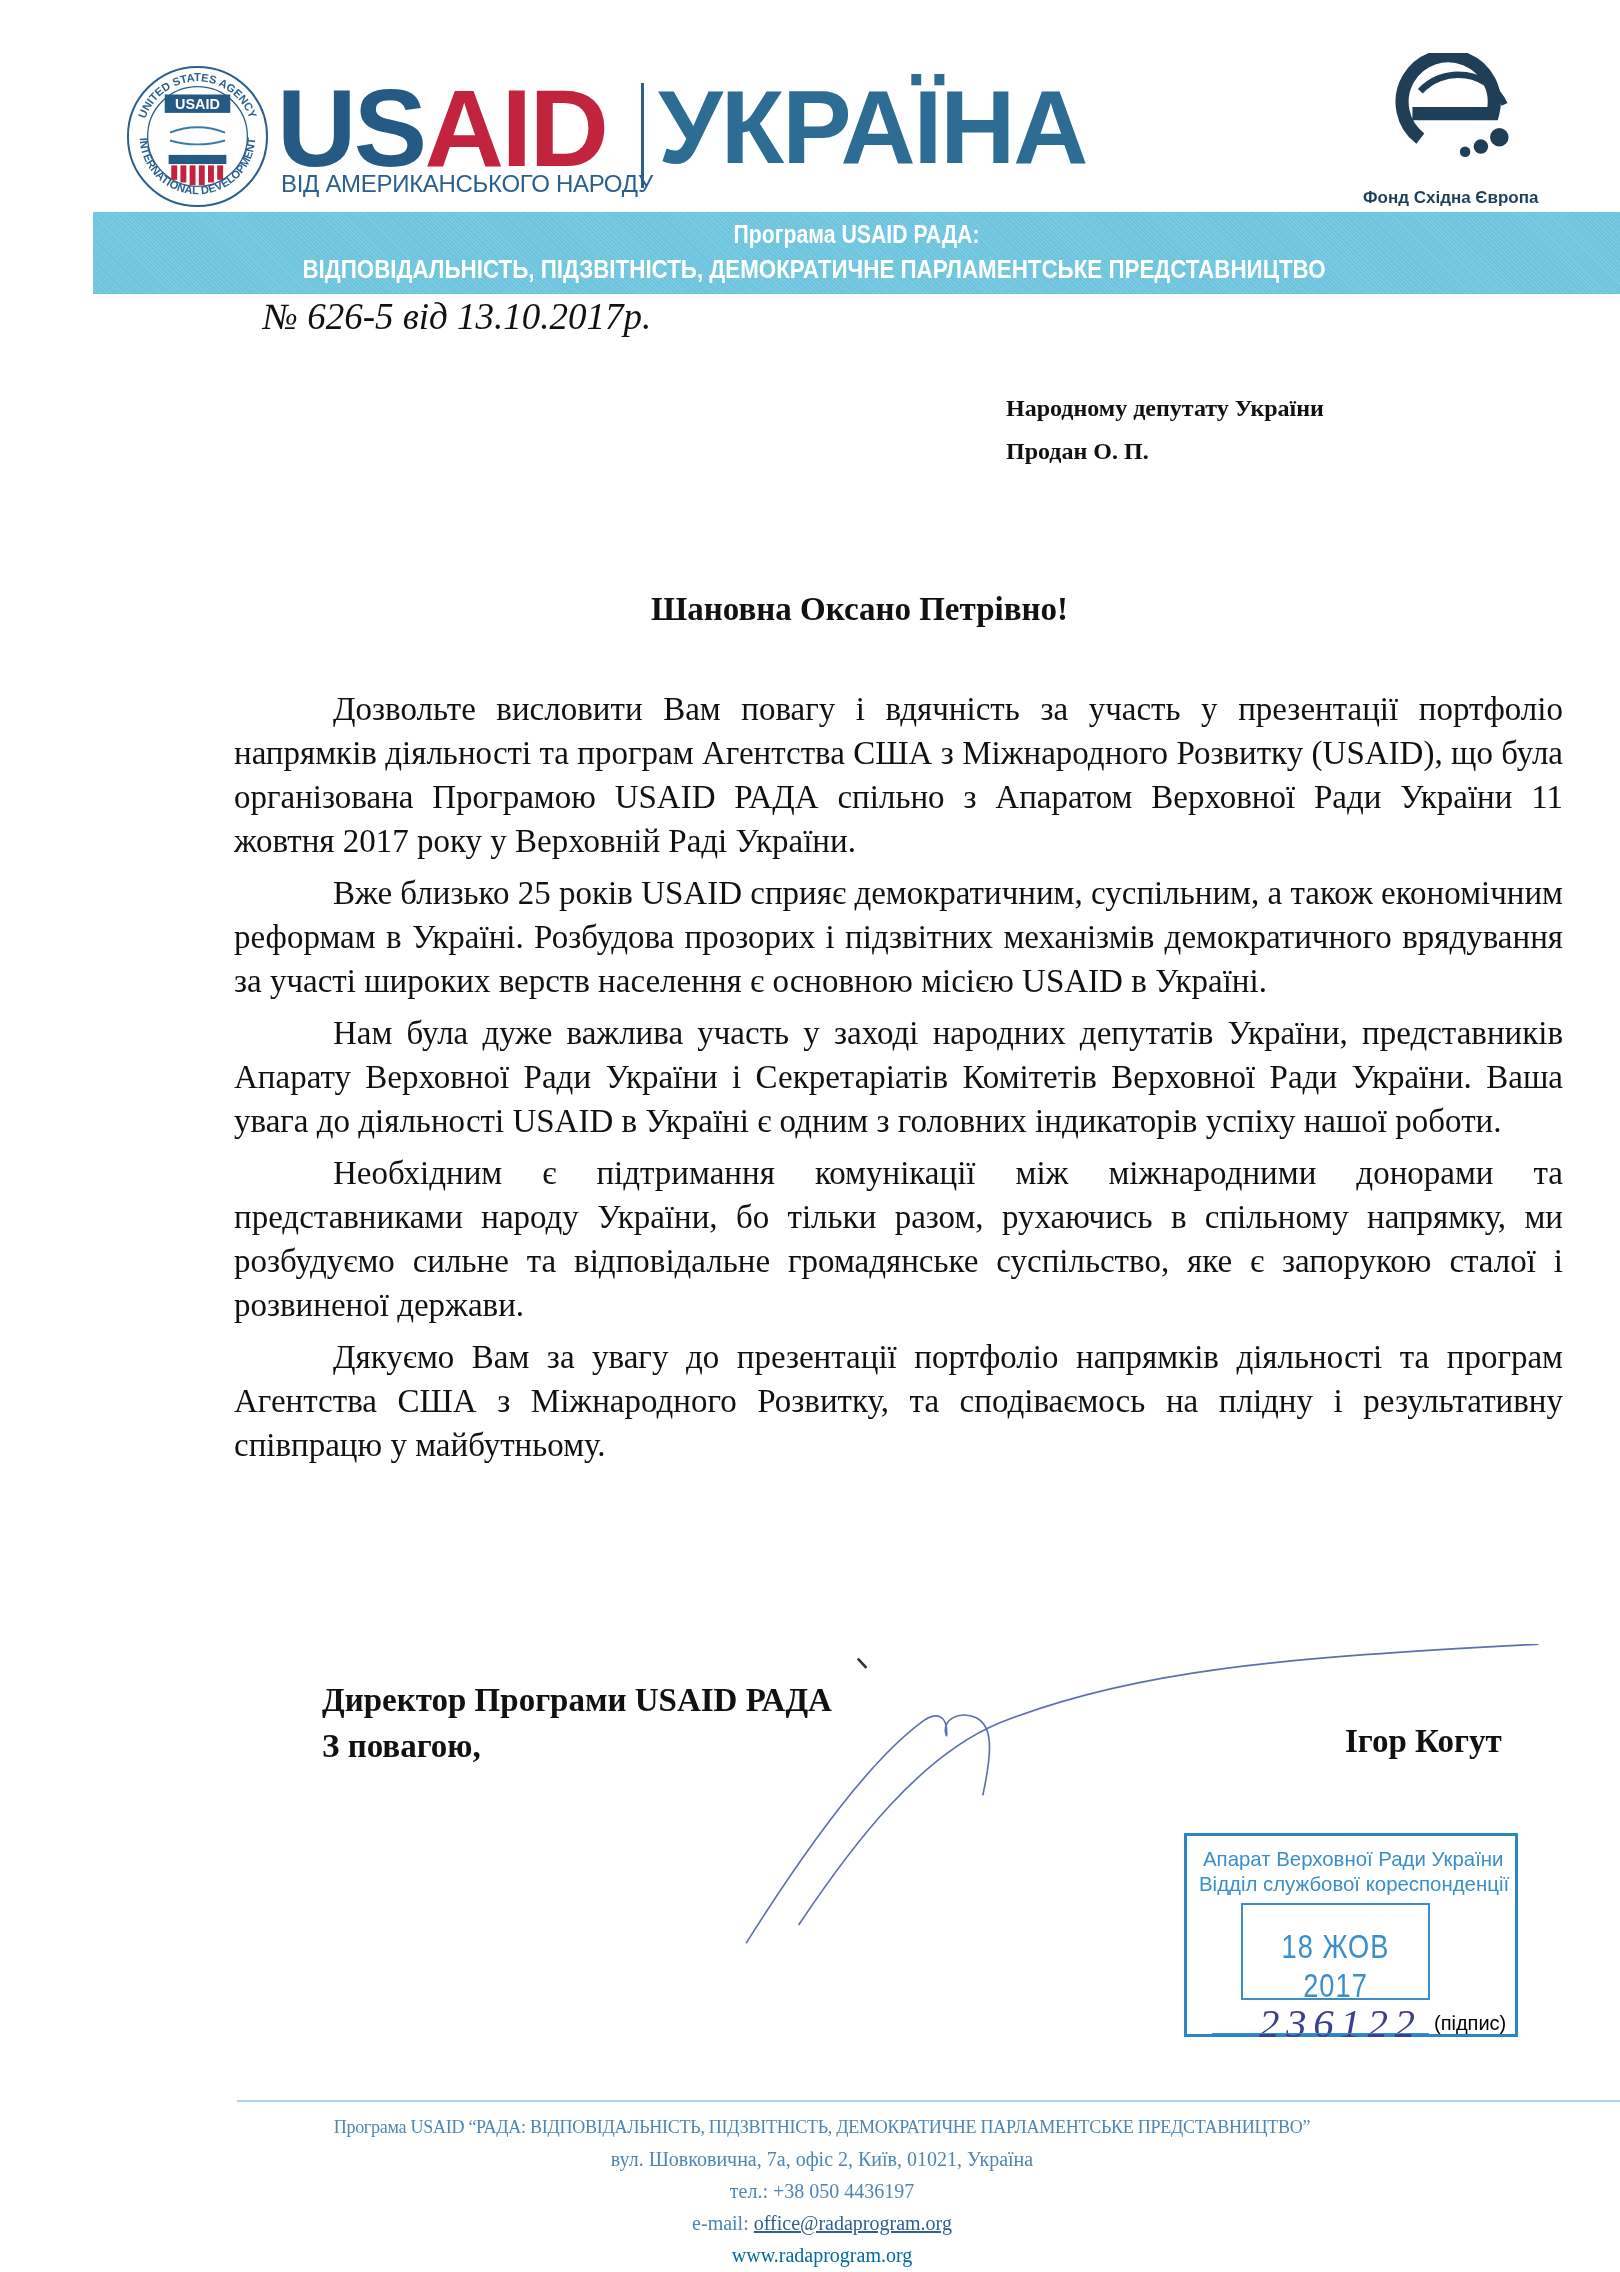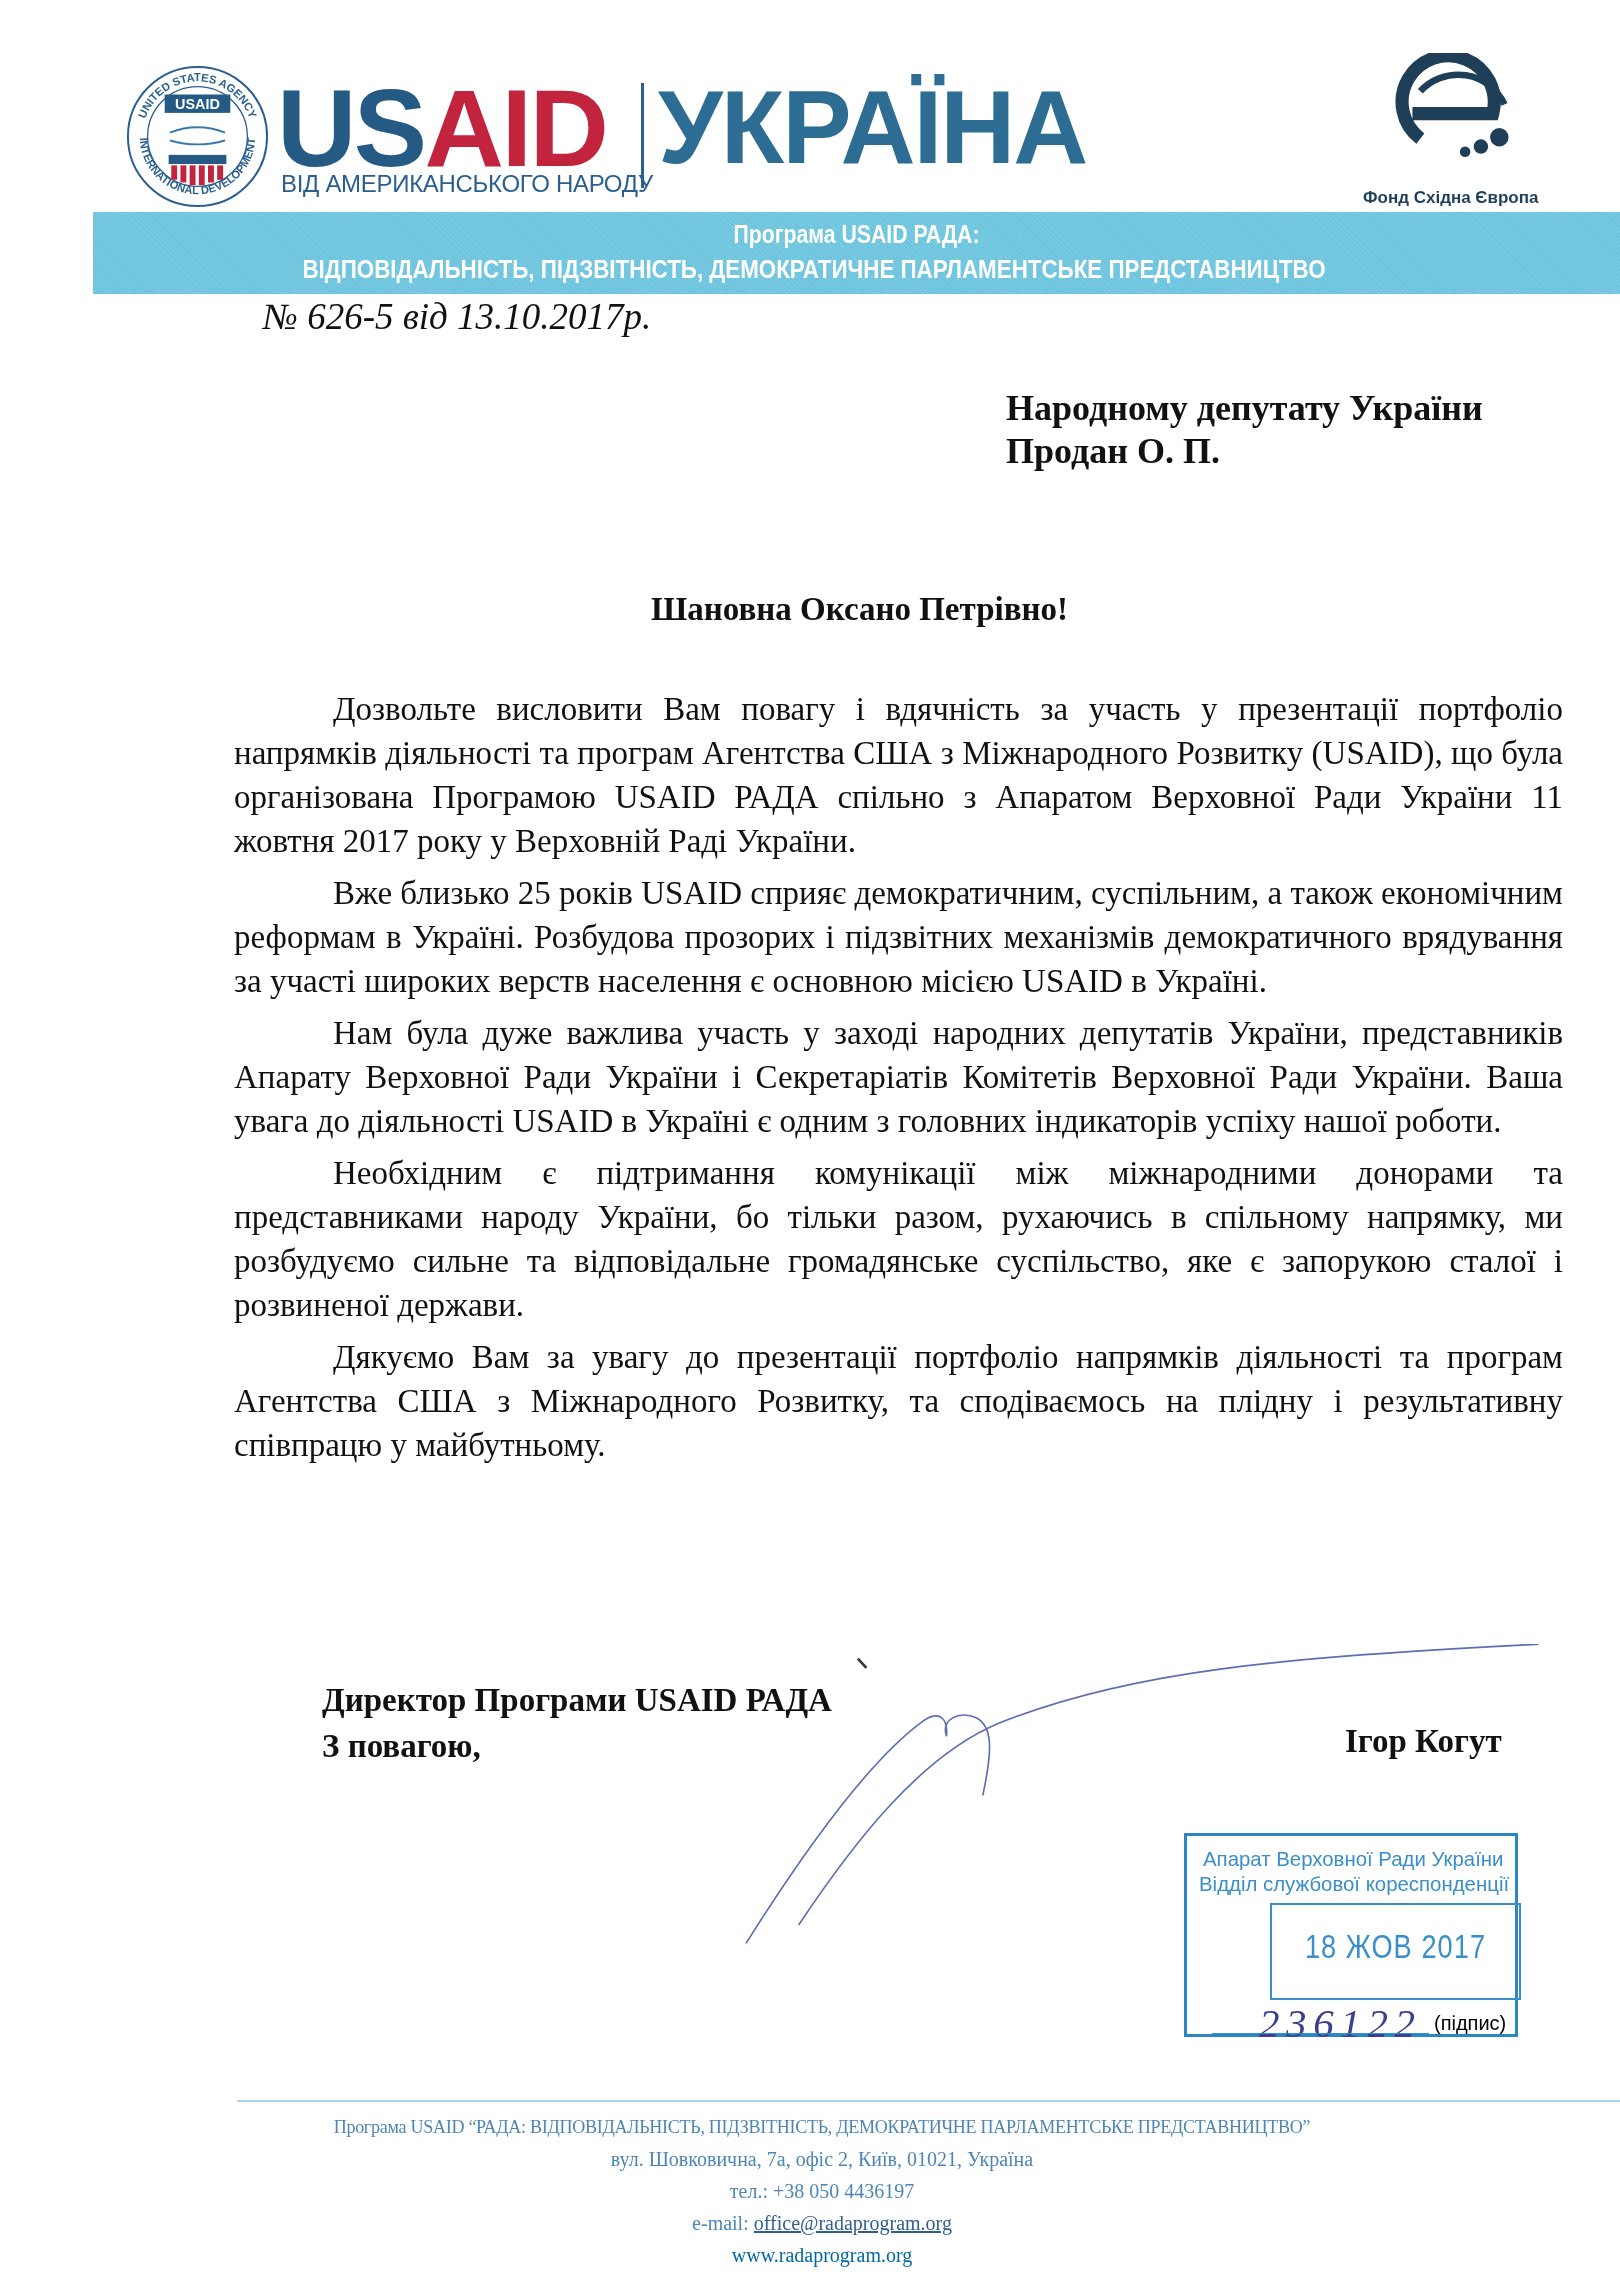--- a/index.html
+++ b/index.html
@@ -18,38 +18,38 @@
   .efund-name { position: absolute; left: 1363px; top: 188px; font-family: "Liberation Sans", sans-serif; font-weight: 700; font-size: 17px; color: #1d3f5c; }
 
   .band { position: absolute; left: 93px; top: 212px; width: 1527px; height: 82px; background: #6fc8e1;
           background-image: repeating-linear-gradient(45deg, rgba(255,255,255,0.07) 0 1.3px, rgba(0,0,0,0.03) 1.3px 2.6px); }
   .band-line1 { position: absolute; left: 0; right: 0; top: 8px; text-align: center; font-family: "Liberation Sans", sans-serif; font-size: 25px; color: #ffffff; font-weight: 700; transform: scaleX(0.85); }
   .band-line2 { position: absolute; left: 0; right: 85px; top: 42px; text-align: center; font-family: "Liberation Sans", sans-serif; font-size: 26px; color: #ffffff; font-weight: 700; transform: scaleX(0.86); }
 
   .ref-number { position: absolute; left: 263px; top: 295px; font-style: italic; font-size: 37px; color: #111; }
 
   
-  .addressee { position: absolute; left: 1006px; top: 387px; font-weight: 700; font-size: 36px; line-height: 43px; }
+  .addressee { position: absolute; left: 1006px; top: 387px; font-weight: 700; font-size: 24px; line-height: 43px; }
 
   .salutation { position: absolute; left: 0; width: 1620px; top: 591px; text-align: center; font-weight: 700; font-size: 33px; padding-left: 99px; box-sizing: border-box; }
 
   
   .body-text { position: absolute; left: 226px; top: 679px; width: 1345px; font-size: 33px; line-height: 44px; text-align: justify; }
   .body-text p { margin: 8px; text-indent: 99px; }
 
   
   .closing { position: absolute; left: 322px; top: 1677px; font-weight: 700; font-size: 33px; line-height: 46px; }
   .signer { position: absolute; left: 1345px; top: 1723px; font-weight: 700; font-size: 33px; }
   .signature-svg { position: absolute; left: 723px; top: 1644px; width: 855px; height: 316px; }
 
   
   .stamp { position: absolute; left: 1184px; top: 1833px; width: 334px; height: 204px; border: 3.3px solid #2b86c5; box-sizing: border-box; color: #2b86c5; font-family: "Liberation Sans", sans-serif; }
   .stamp-l1 { position: absolute; left: 16px; top: 12px; font-size: 20.4px; color: #3a8ec9; }
   .stamp-l2 { position: absolute; left: 12px; top: 37px; font-size: 20.4px; color: #3a8ec9; }
-  .stamp-inner { position: absolute; left: 54px; top: 67px; width: 251px; height: 97px; border: 2px solid #3a8ec9; box-sizing: border-box; margin-left: 29px; }
+  .stamp-inner { position: absolute; left: 54px; top: 67px; width: 189px; height: 97px; border: 2px solid #3a8ec9; box-sizing: border-box; }
   .stamp-date { position: absolute; left: 0; right: 0; top: 22.4px; text-align: center; font-size: 34px; color: #3a8ec9; letter-spacing: 1.3px; transform: scaleX(0.8); }
   .stamp-num { position: absolute; left: 72px; top: 163px; font-family: "Liberation Serif", serif; font-style: italic; font-size: 41px; color: #3b3f8f; letter-spacing: 6.6px; }
   .stamp-sig { position: absolute; left: 247px; top: 176px; font-size: 20px; color: #000000; }
   .stamp-line { position: absolute; left: 25px; top: 197px; width: 217px; height: 1.3px; background: #3a8ec9; }
 
   
   .footer-rule { position: absolute; left: 237px; top: 2100px; width: 1384px; height: 2px; background: #a9d4ea; }
   .footer { position: absolute; left: 12px; width: 1620px; top: 2111px; text-align: center; color: #4d86b6; font-size: 20px; line-height: 32px; }
   .footer .f1 { font-size: 19px; letter-spacing: -0.3px; transform: scaleX(0.95); }
   .footer a { color: #2f5f8d; text-decoration: underline; }

